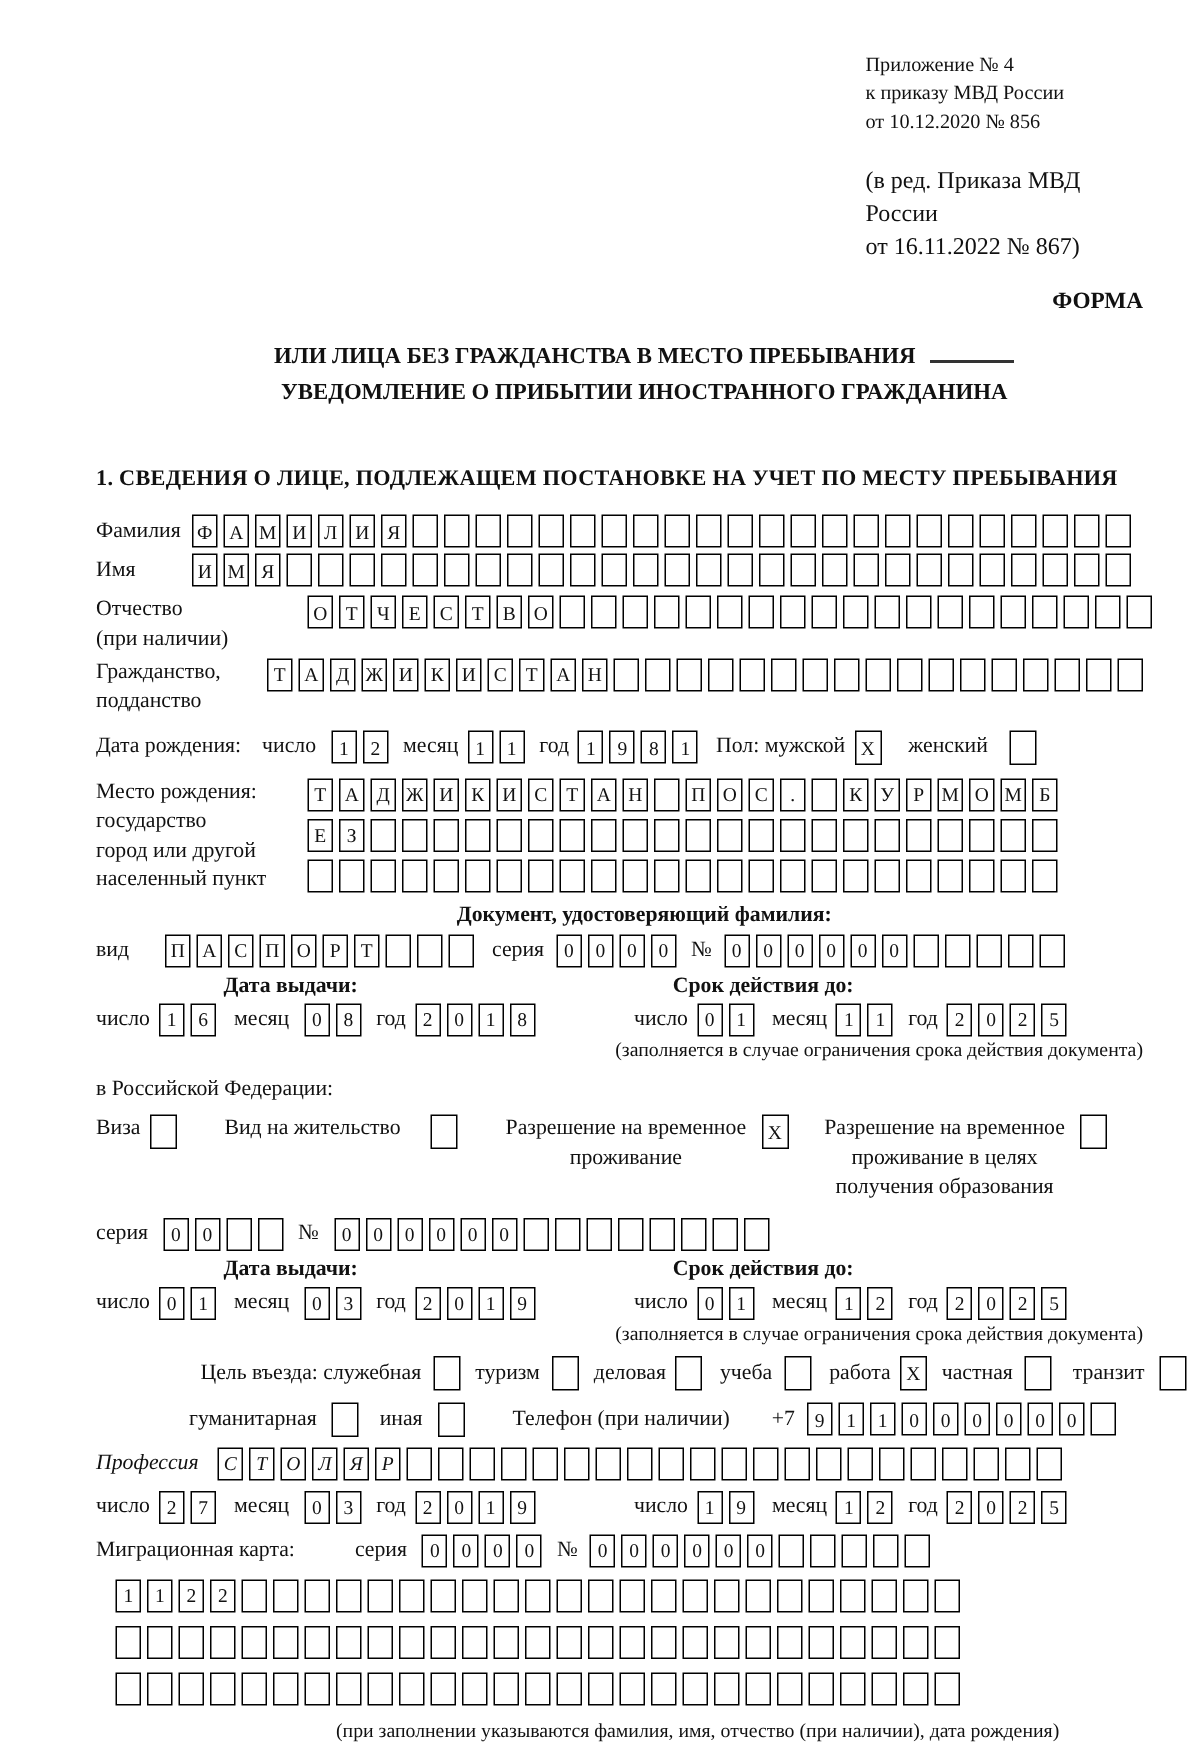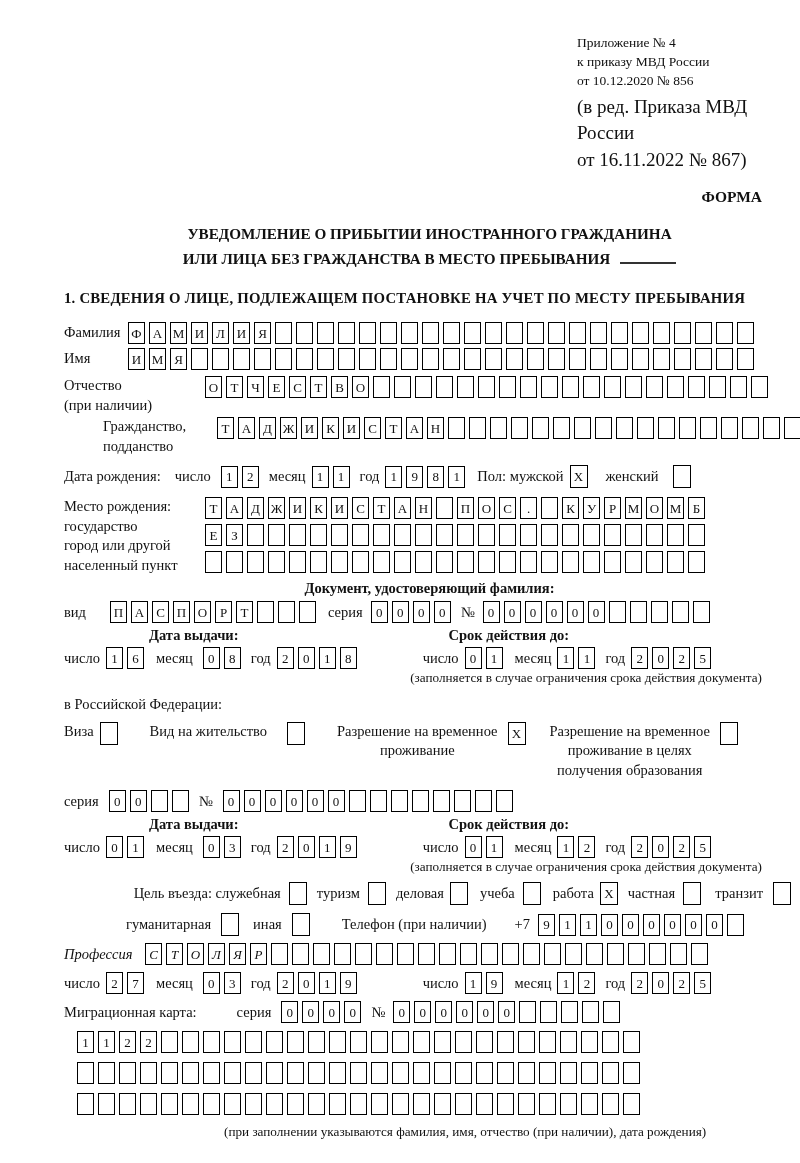--- a/index.html
+++ b/index.html
@@ -1,31 +1,31 @@
 <!DOCTYPE html>
 <html><head>
 <meta charset="utf-8">
 <style>
   html,body{margin:0;padding:0;background:#fff;}
   body{width:800px;height:1163px;color:#111;font-family:"Liberation Serif","DejaVu Serif",serif;}
   .page{box-sizing:border-box;width:800px;height:1163px;padding:34px 5px 0 64px;overflow:hidden;}
   .annex{width:190px;margin-left:auto;margin-right:28px;font-size:13.5px;line-height:1.4;}
-  .edition{width:190px;margin-left:auto;margin-right:28px;font-size:19px;line-height:1.4;margin-top:3px;}
+  .edition{width:190px;margin-left:auto;margin-right:28px;font-size:16px;line-height:1.4;margin-top:19px;}
   .forma{text-align:right;margin-right:33px;margin-top:15px;font-weight:bold;font-size:15.5px;}
   .title{text-align:center;font-weight:bold;font-size:15.2px;line-height:1.6;margin-top:16px;}
   .blank{display:inline-block;width:56px;border-bottom:2.5px solid #333;height:14px;margin-left:10px;}
-  .section{font-weight:bold;font-size:14.8px;margin-top:19px;margin-bottom:15px;letter-spacing:.2px;}
+  .section{font-weight:bold;font-size:14.8px;margin-top:37px;margin-bottom:15px;letter-spacing:.2px;}
   .row{display:flex;align-items:flex-start;margin-bottom:4px;}
   .rowc{display:flex;align-items:center;margin-bottom:4px;}
   .lbl{font-size:14.5px;line-height:1.35;flex:none;}
   .boxrow{display:flex;flex:none;}
   .box{display:inline-flex;flex:none;width:15px;height:20px;border:1.5px solid #000;margin-right:4px;
        align-items:center;justify-content:center;font-size:13px;line-height:1;}
   .cbx .box{width:16px;height:21px;}
-  .w64{width:64px;}.w141{width:141px;}.w114{width:114px;margin-left:39px;}.w46{width:46px;}.w81{width:81px;}.w85{width:85px;}
+  .w64{width:64px;}.w141{width:141px;}.w114{width:114px;}.w46{width:46px;}.w81{width:81px;}.w85{width:85px;}
   .stack{display:flex;flex-direction:column;}
   .stack .boxrow{margin-bottom:5px;}
   .center-bold{text-align:center;font-weight:bold;font-size:14.5px;margin:2px 0 4px 0;}
   .subhead{display:flex;font-weight:bold;font-size:14.5px;margin-bottom:3px;}
   .note{font-size:13.2px;text-align:right;margin-right:33px;margin-top:1px;margin-bottom:7px;}
   .para{font-size:14.5px;line-height:1.55;}
   .ml6{margin-left:6px;}.ml8{margin-left:8px;}.ml10{margin-left:10px;}.ml14{margin-left:14px;}
   .ml20{margin-left:20px;}.ml28{margin-left:28px;}.ml40{margin-left:40px;}.ml62{margin-left:62px;}.ml85{margin-left:85px;}
   .pre{white-space:pre-line;text-align:center;}
   .cbrow{display:flex;align-items:flex-start;margin-top:6px;margin-bottom:10px;}
@@ -42,22 +42,22 @@
     <div>от 10.12.2020 № 856</div>
   </div>
   <div class="edition">
     <div>(в ред. Приказа МВД России</div>
     <div>от 16.11.2022 № 867)</div>
   </div>
 
   <div class="forma">ФОРМА</div>
 
   <div class="title">
+    <div><span>ИЛИ ЛИЦА БЕЗ ГРАЖДАНСТВА В МЕСТО ПРЕБЫВАНИЯ</span><span class="blank"></span></div>
     <div>УВЕДОМЛЕНИЕ О ПРИБЫТИИ ИНОСТРАННОГО ГРАЖДАНИНА</div>
-    <div><span>ИЛИ ЛИЦА БЕЗ ГРАЖДАНСТВА В МЕСТО ПРЕБЫВАНИЯ</span><span class="blank"></span></div>
   </div>
 
   <div class="section">1. СВЕДЕНИЯ О ЛИЦЕ, ПОДЛЕЖАЩЕМ ПОСТАНОВКЕ НА УЧЕТ ПО МЕСТУ ПРЕБЫВАНИЯ</div>
 
   <div class="rowc">
     <span class="lbl w64">Фамилия</span>
     <span class="boxrow">
         <span class="box">Ф</span>
         <span class="box">А</span>
         <span class="box">М</span>

